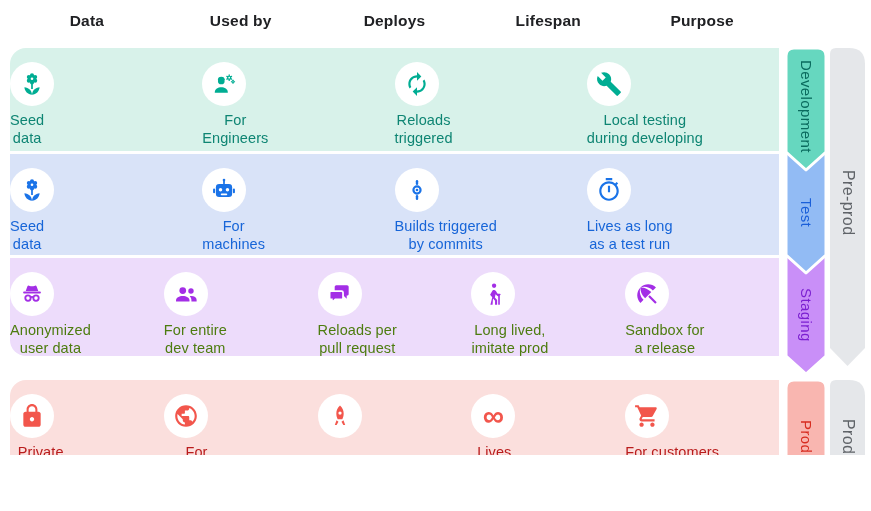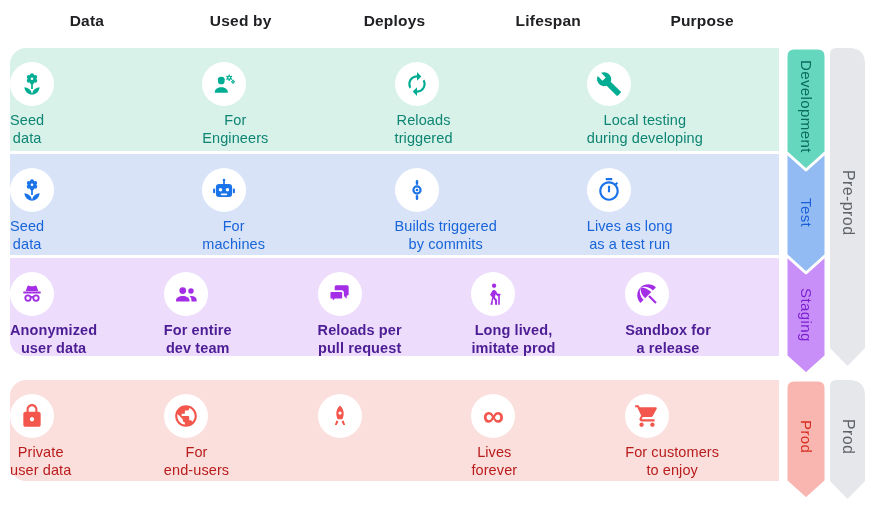--- a/index.html
+++ b/index.html
@@ -1,37 +1,37 @@
 <!DOCTYPE html>
 <html><head>
 <meta charset="utf-8">
 <style>
   html,body{margin:0;padding:0;background:#fff;}
   body{font-family:"Liberation Sans",sans-serif;}
-  .canvas{position:relative;width:871px;height:511px;background:#fff;overflow:hidden;}
+  .canvas{position:relative;width:871px;height:455px;background:#fff;overflow:hidden;}
 
   
   .col-headers{position:absolute;left:10px;top:12px;width:769px;display:flex;}
   .col-header{flex:1;text-align:center;font-size:15.5px;font-weight:700;color:#202124;letter-spacing:.2px;}
 
   
   .env-row{position:absolute;left:10px;width:769px;display:flex;}
   .row-dev{top:48px;height:103px;background:#D8F2EA;border-radius:16px 0 0 0;}
   .row-test{top:154px;height:101px;background:#D9E3F8;}
   .row-staging{top:258px;height:98px;background:#EDDCFB;border-radius:0 0 0 16px;}
   .row-prod{top:380px;height:101px;background:#FBDFDD;border-radius:16px 0 0 16px;}
 
   .cell{flex:1;display:flex;flex-direction:column;align-items:flex-start;padding-top:14px;}
   .badge{width:44px;height:44px;border-radius:50%;background:#fff;display:flex;align-items:center;justify-content:center;margin-bottom:5px;flex:0 0 auto;}
   .badge svg{width:26px;height:26px;display:block;}
   .cell-label{font-size:14.5px;line-height:18px;text-align:center;white-space:pre-line;letter-spacing:.1px;}
 
   .row-dev .badge{color:#00AD93;}    .row-dev .cell-label{color:#0E8573;}
   .row-test .badge{color:#1A73E8;}   .row-test .cell-label{color:#1765D8;}
-  .row-staging .badge{color:#A32EE6;}.row-staging .cell-label{color:#4c1d95;font-weight:bold;}
+  .row-staging .badge{color:#A32EE6;}.row-staging .cell-label{color:#4d7c0f;}
   .row-prod .badge{color:#F2564C;}   .row-prod .cell-label{color:#b91c1c;}
 
   .infinity-glyph{font-size:30px;font-weight:700;line-height:26px;display:block;text-align:center;}
 
   
   .ribbon-svg{position:absolute;display:block;}
   .vlabel{position:absolute;display:flex;align-items:center;justify-content:center;
           writing-mode:vertical-rl;font-size:15px;font-weight:500;letter-spacing:.4px;}
   .vlabel.gray{font-size:16px;font-weight:400;}
   .lbl-dev{left:786px;top:48px;width:40px;height:116px;color:#0A6B5E;}

